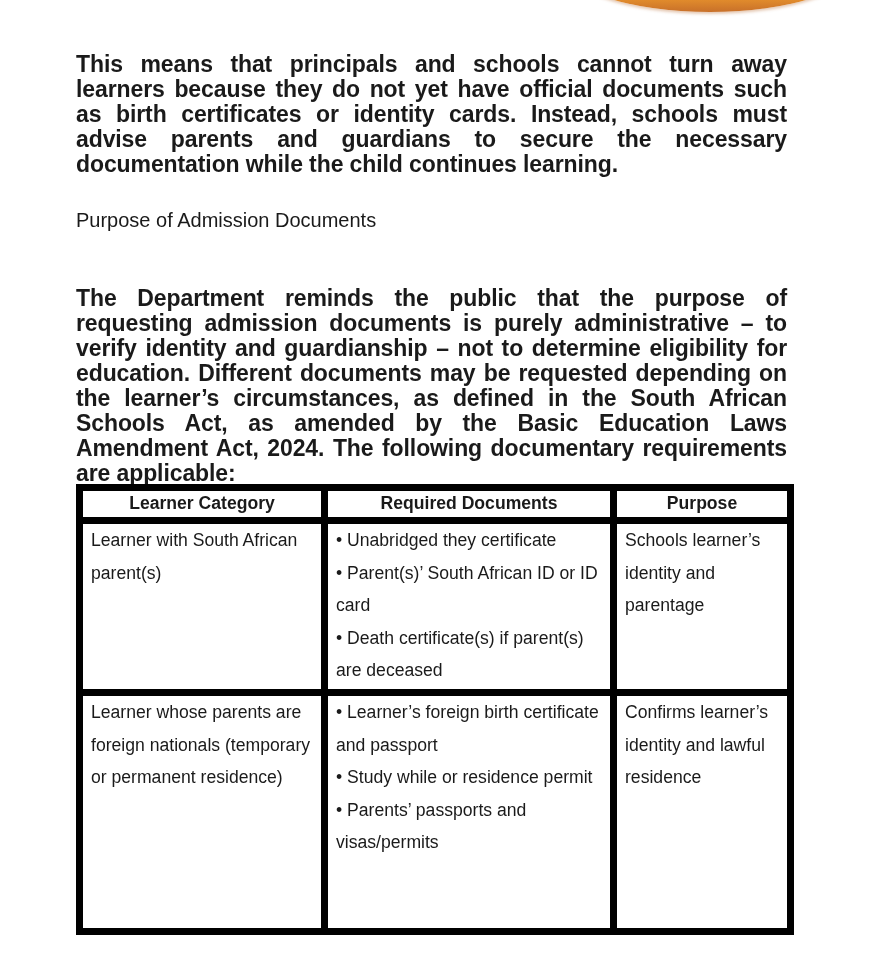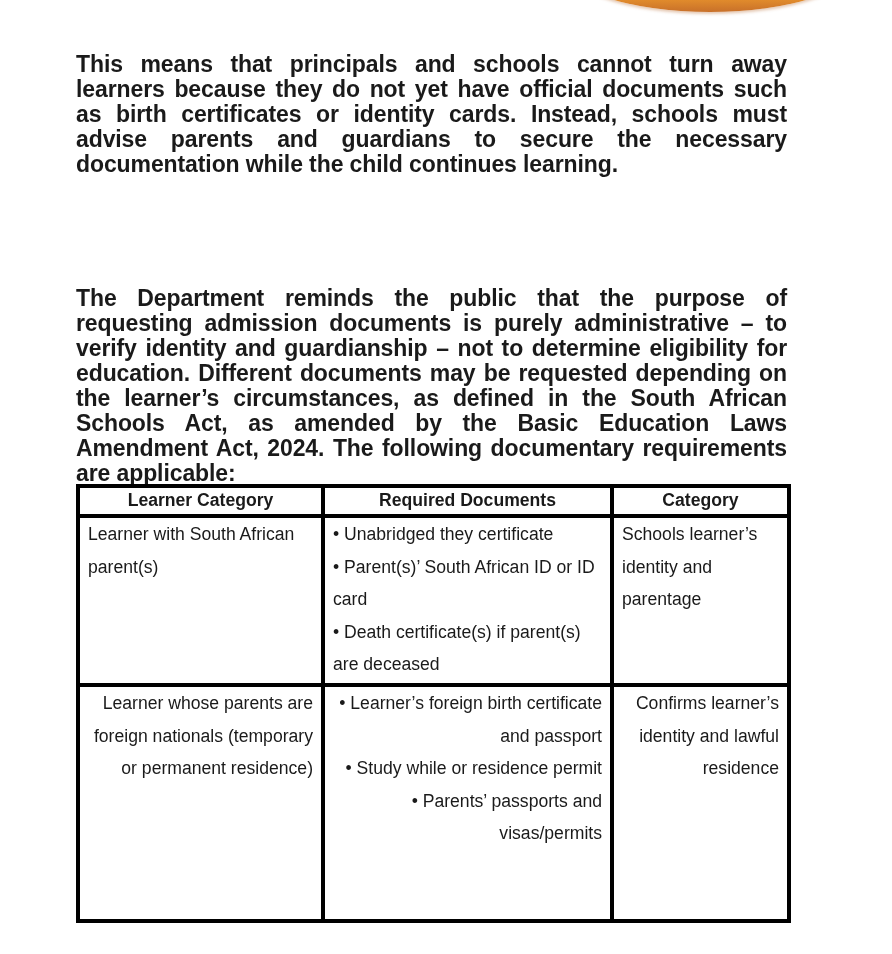--- a/index.html
+++ b/index.html
@@ -59,63 +59,64 @@
     .doc-table {
       position: absolute;
       top: 432px;
       left: 0;
       width: 711px;
       border-collapse: collapse;
       font-size: 17.6px;
       table-layout: fixed;
     }
     .doc-table th, .doc-table td {
-      border: 4px solid #000000;
+      border: 7px solid #000000;
       vertical-align: top;
       padding: 0 8px;
       line-height: 32.5px;
       text-align: left;
     }
     .doc-table th {
       font-weight: bold;
       text-align: center;
       height: 26px;
       line-height: 24px;
       padding-top: 0;
       padding-bottom: 0;
     }
     .doc-table td.row1 { height: 165px; }
-    .doc-table td.row2 { height: 232px; text-align: right; }
+    .doc-table td.row2 { height: 232px; }
     .col1 { width: 245px; }
     .col2 { width: 289px; }
     .col3 { width: 177px; }
     .bullet-line { display: block; }
   </style>
 </head>
 <body>
 
 <div class="top-arc"></div>
 
 <div class="page">
   <p class="para intro">This means that principals and schools cannot turn away learners because they do not yet have official documents such as birth certificates or identity cards. Instead, schools must advise parents and guardians to secure the necessary documentation while the child continues learning.</p>
 
+  <h2 class="heading">Purpose of Admission Documents</h2>
 
   <p class="para purpose">The Department reminds the public that the purpose of requesting admission documents is purely administrative – to verify identity and guardianship – not to determine eligibility for education. Different documents may be requested depending on the learner’s circumstances, as defined in the South African Schools Act, as amended by the Basic Education Laws Amendment Act, 2024. The following documentary requirements are applicable:</p>
 
   <table class="doc-table">
     <colgroup>
       <col class="col1">
       <col class="col2">
       <col class="col3">
     </colgroup>
     <thead>
       <tr>
         <th>Learner Category</th>
         <th>Required Documents</th>
-        <th>Category</th>
+        <th>Purpose</th>
       </tr>
     </thead>
     <tbody>
       <tr>
         <td class="row1">Learner with South African parent(s)</td>
         <td class="row1">
           <span class="bullet-line">• Unabridged they certificate</span>
           <span class="bullet-line">• Parent(s)’ South African ID or ID card</span>
           <span class="bullet-line">• Death certificate(s) if parent(s) are deceased</span>
         </td>

